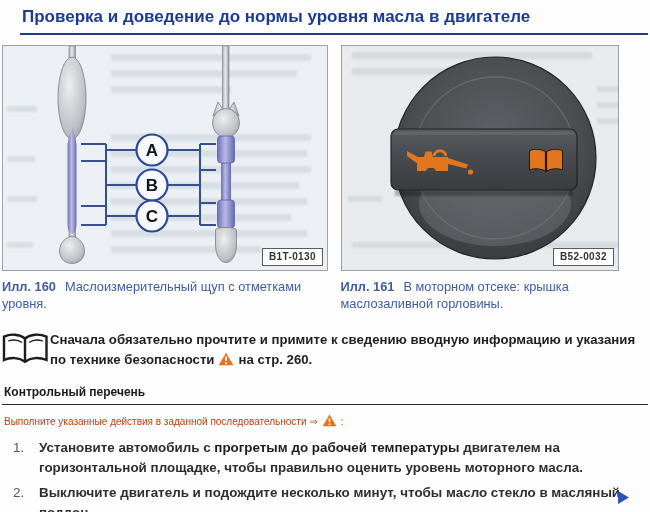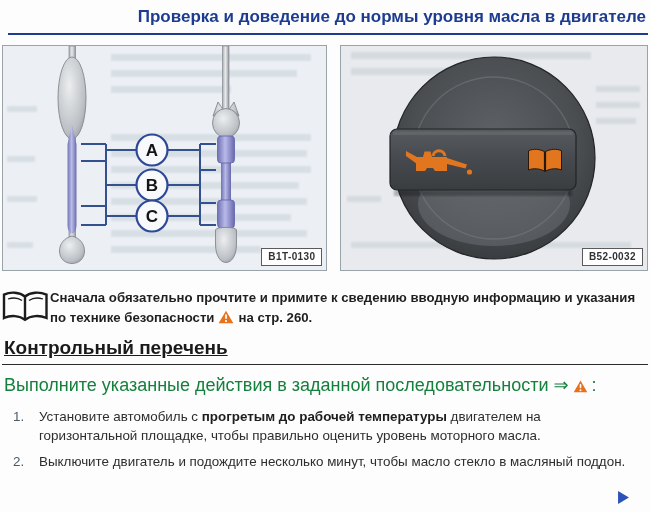--- a/index.html
+++ b/index.html
@@ -5,61 +5,59 @@
   * { margin:0; padding:0; box-sizing:border-box; }
   html,body { background:#ffffff; }
   .page {
     position:relative; width:650px; height:512px;
     background:#fdfdfd; overflow:hidden;
     font-family:"Liberation Sans", sans-serif;
     color:#2e2e30;
   }
   
   .title {
-    margin:7px 2px 0 8px; padding:0 2px 6px 2px;
+    margin:7px 2px 0 20px; padding:0 2px 6px 2px;
     font-size:17px; font-weight:bold; color:#1d3c91;
     border-bottom:2px solid #1d3c91;
-    text-align:right;
   }
   
   .figures { display:flex; gap:13px; margin:10px 2px 0 2px; }
   .panel {
     position:relative; height:226px;
     border:1px solid #9aa2aa; overflow:hidden;
   }
   .panel-left  { width:326px; background:#ecf0f5; }
-  .panel-right { width:308px; background:#e8eaed; }
+  .panel-right { width:278px; background:#e8eaed; }
   .figure-code {
     position:absolute; right:4px; bottom:4px;
     background:#ffffff; border:1px solid #5a5a5a;
     font-size:10px; font-weight:bold; letter-spacing:0.4px;
     color:#333; padding:1px 6px; line-height:1.4;
   }
   
   .captions { display:flex; gap:13px; margin:7px 2px 0 2px; }
   .caption { font-size:12.8px; line-height:1.35; color:#3f5ca6; }
   .caption-left  { width:326px; }
   .caption-right { width:308px; }
   .caption .cap-label { font-weight:bold; margin-right:9px; }
   
   .note { display:flex; margin:17px 2px 0 2px; align-items:flex-start; }
   .note-icon { flex:0 0 48px; padding-top:2px; }
   .note-text { font-size:13.2px; font-weight:bold; line-height:1.55; color:#1f1f1f; padding-right:2px; }
   
   .check-heading {
-    margin:6px 2px 0 2px; padding:0 2px 5px 2px;
-    font-size:19px; font-weight:bold; color:#1a1a1a;
+    margin:13px 2px 0 2px; padding:0 2px 5px 2px;
+    font-size:12px; font-weight:bold; color:#1a1a1a;
     border-bottom:1.5px solid #2a2a2a;
-    text-decoration:underline;
-  }
-  .check-intro { margin:9px 2px 0 4px; font-size:18px; color:#15803d; }
+  }
+  .check-intro { margin:9px 2px 0 4px; font-size:10px; color:#c2410c; }
   .check-list { margin-top:9px; }
   .check-item { display:flex; margin:0 2px 6px 0; font-size:13.4px; line-height:1.45; }
   .check-item .num { flex:0 0 26px; margin-left:13px; color:#4d5a68; }
-  .check-item .itext { flex:1; padding-right:6px; color:#2e2e30; }
+  .check-item .itext { flex:1; padding-right:6px; color:#2e2e30;font-weight:bold; }
   .itext b { color:#1d1d1d; }
   
   .w-icon { display:inline-block; vertical-align:-2px; margin:0 4px; }
   
   .pager { position:absolute; right:20px; bottom:8px; width:13px; height:13px; }
   svg { display:block; }
   .inline-svg { display:inline-block; }
 </style>
 </head>
 <body>
@@ -209,20 +207,28 @@
           <g transform="translate(186,102)">
             <path d="M18 4 C13 0.8 6 0.5 1.5 2.8 L1.5 22 C6 20 13 20.3 18 23.5 C23 20.3 30 20 34.5 22 L34.5 2.8 C30 0.5 23 0.8 18 4 Z" fill="#e2761e" stroke="#2a1708" stroke-width="1"></path>
             <path d="M18 4 L18 23.5" stroke="#2a1708" stroke-width="2.2"></path>
           </g>
         </g>
       </svg>
       <div class="figure-code">B52-0032</div>
     </div>
   </div>
 
+  <div class="captions">
+    <div class="caption caption-left">
+      <span class="cap-label">Илл. 160</span><span>Маслоизмерительный щуп с отметками уровня.</span>
+    </div>
+    <div class="caption caption-right">
+      <span class="cap-label">Илл. 161</span><span>В моторном отсеке: крышка маслозаливной горловины.</span>
+    </div>
+  </div>
 
   <div class="note">
     <div class="note-icon">
       <svg width="47" height="33" viewBox="0 0 47 33">
         <path d="M23 6.5 C17.5 2 8.5 1.6 2 4.6 L2 28 C8.5 25 17.5 25.4 23 29.8 C28.5 25.4 37.5 25 44.5 28 L44.5 4.6 C37.5 1.6 28.5 2 23 6.5 Z" fill="none" stroke="#1c1c1c" stroke-width="2.4"></path>
         <path d="M23 6.5 V29.8" fill="none" stroke="#1c1c1c" stroke-width="2.4"></path>
         <path d="M6 9 C11 7.4 16.5 8 20 10.6" fill="none" stroke="#1c1c1c" stroke-width="1.3"></path>
         <path d="M41 9 C36 7.4 30.5 8 27 10.6" fill="none" stroke="#1c1c1c" stroke-width="1.3"></path>
       </svg>
     </div>

